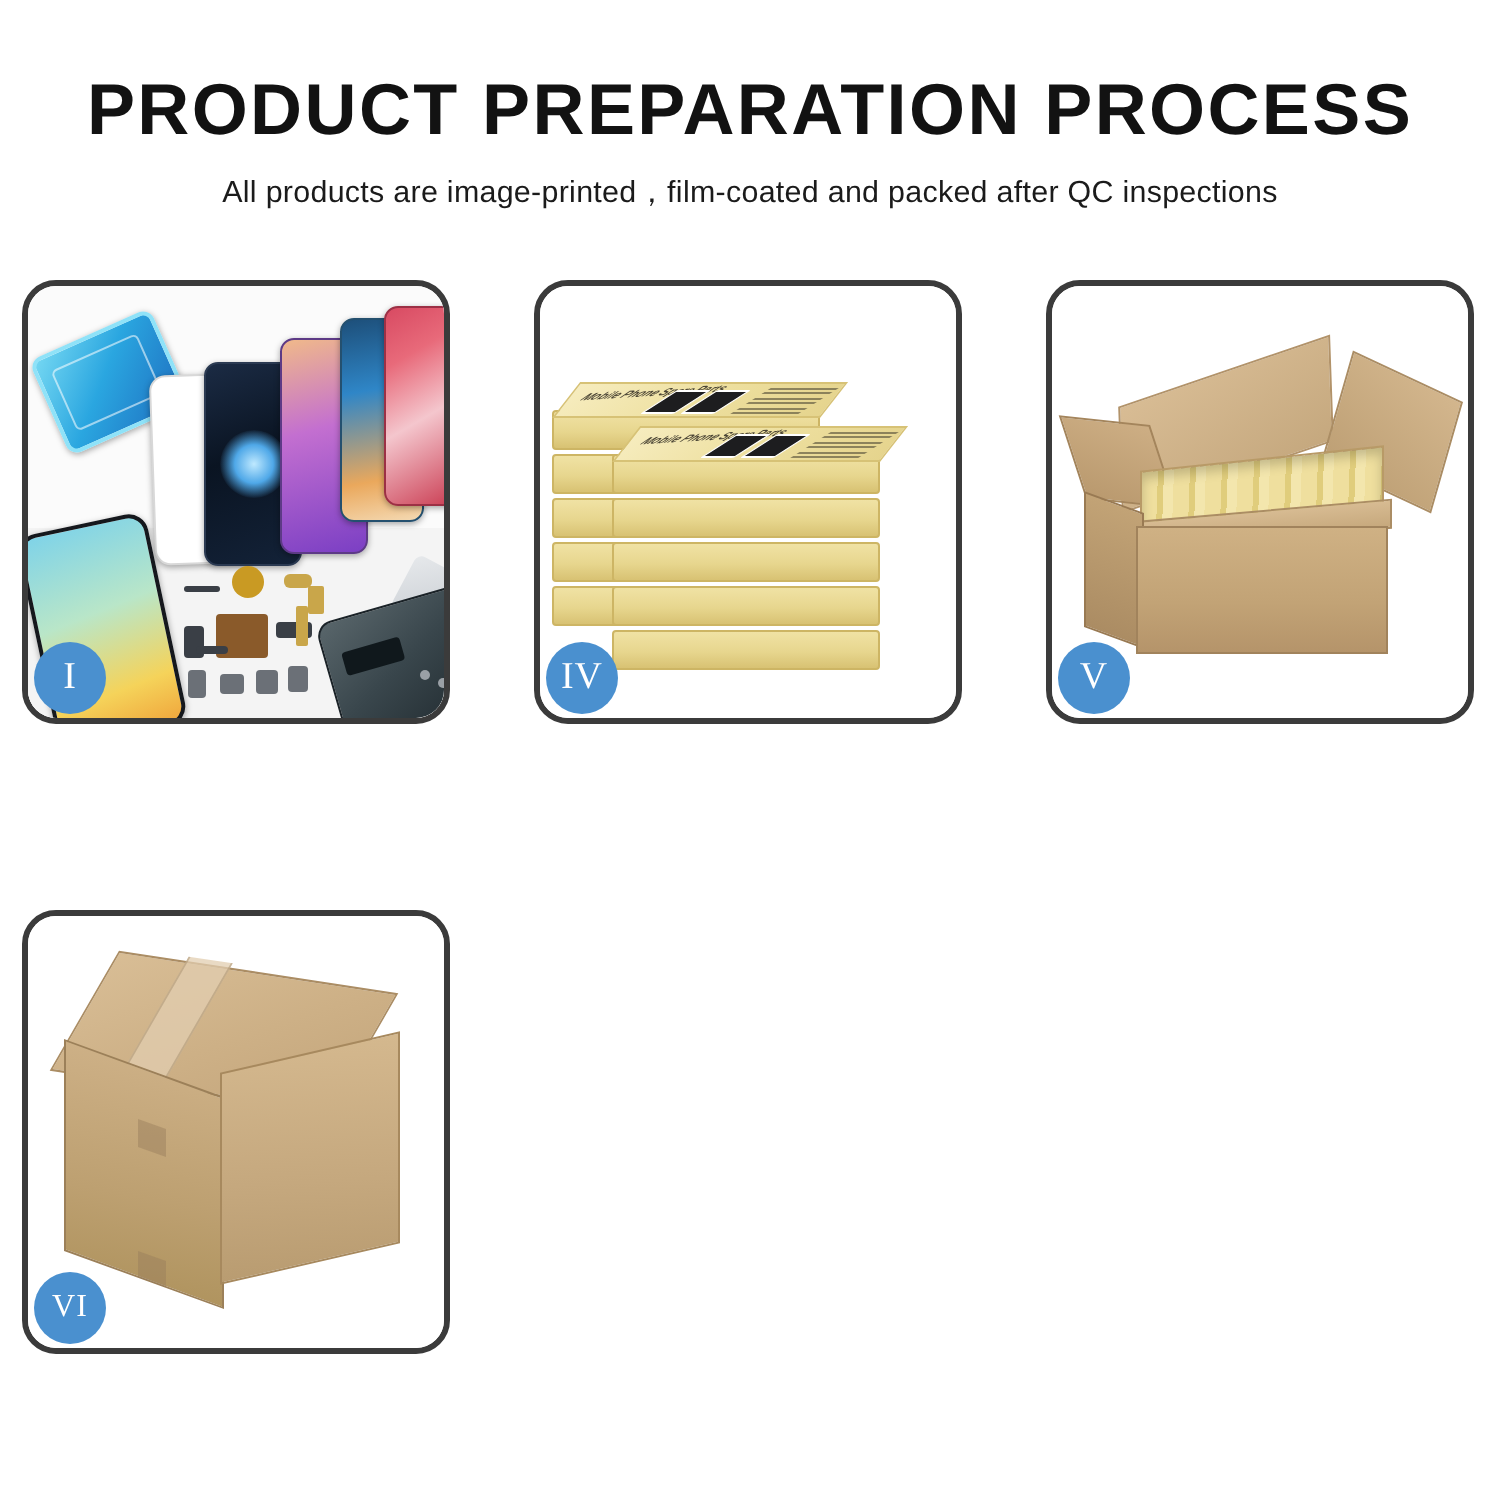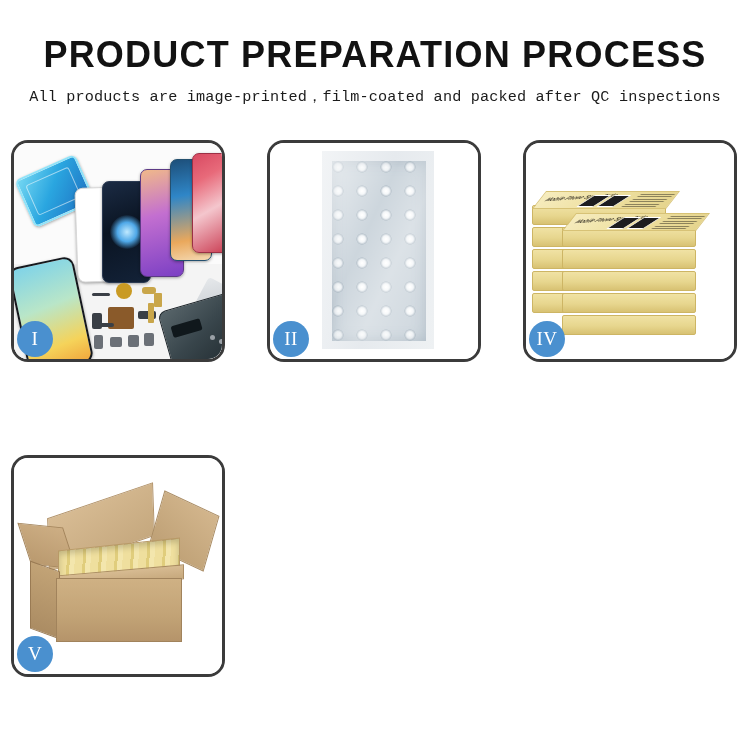--- a/index.html
+++ b/index.html
@@ -29,21 +29,21 @@
     font-size: 36px;
     font-weight: 700;
     letter-spacing: 1.2px;
     color: #121212;
     line-height: 1.08;
     white-space: nowrap;
   }
   .subtitle {
     margin: 0;
     padding-top: 11px;
-    font-family: Liberation Mono, monospace;
+    font-family: Liberation Sans, sans-serif;
     font-size: 15.2px;
     font-weight: 400;
     letter-spacing: 0.15px;
     color: #1b1b1b;
     white-space: nowrap;
   }
 
   
   .grid {
     position: absolute;
@@ -405,29 +405,20 @@
       <div class="p1-screws">
         <div class="scr" style="left:0px;  top:0px;"></div>
         <div class="scr" style="left:9px;  top:4px;"></div>
 
       </div>
 
       <div class="badge">I</div>
     </div>
   </div>
 
-  <div class="panel">
-    <div class="stage">
-      <div class="p2-bg"></div>
-      <div class="p2-sheet"></div>
-      <div class="p2-wrap"></div>
-      <div class="p2-gloss"></div>
-      <div class="badge">II</div>
-    </div>
-  </div>
 
 
   <div class="panel">
     <div class="stage">
       <div class="p4-bg"></div>
 
       <div class="p4-stackA">
         <div class="bx" style="top:104px;"></div>
         <div class="bx" style="top:82px;"></div>
         <div class="bx" style="top:60px;"></div>
@@ -482,14 +473,26 @@
       <div class="p5-flap-right"></div>
       <div class="p5-flap-left"></div>
       <div class="p5-inner"></div>
       <div class="p5-flapfront"></div>
       <div class="p5-side"></div>
       <div class="p5-front"></div>
       <div class="badge">V</div>
     </div>
   </div>
 
+  <div class="panel">
+    <div class="stage">
+      <div class="p6-bg"></div>
+      <div class="p6-top"></div>
+      <div class="p6-tape-top"></div>
+      <div class="p6-left"></div>
+      <div class="p6-right"></div>
+      <div class="p6-seam"></div>
+      <div class="p6-seam2"></div>
+      <div class="badge wide">VI</div>
+    </div>
+  </div>
 
 </div>
 
 </body></html>

